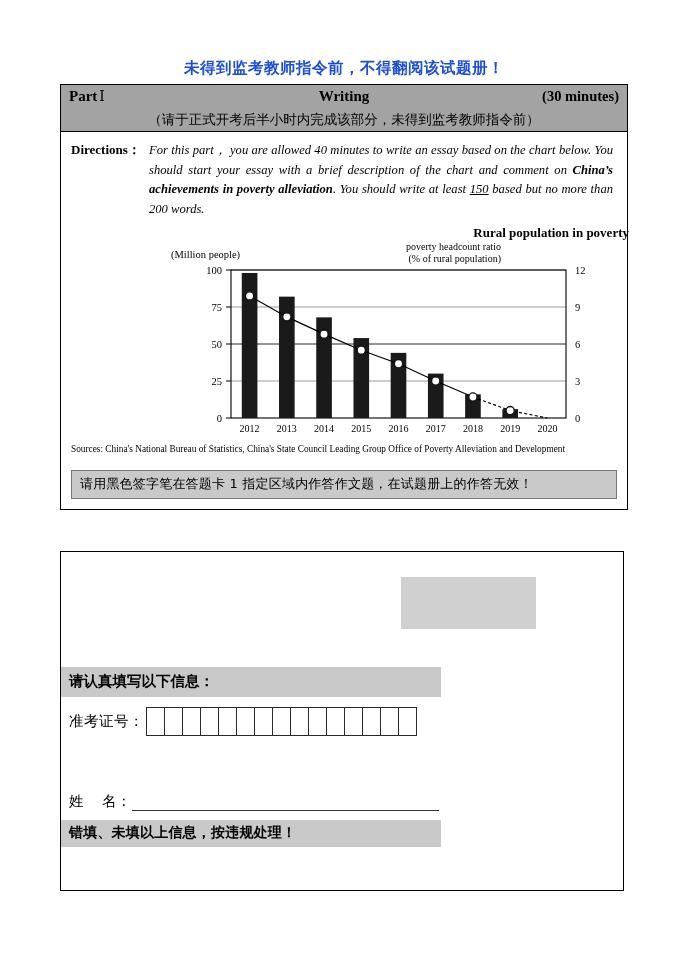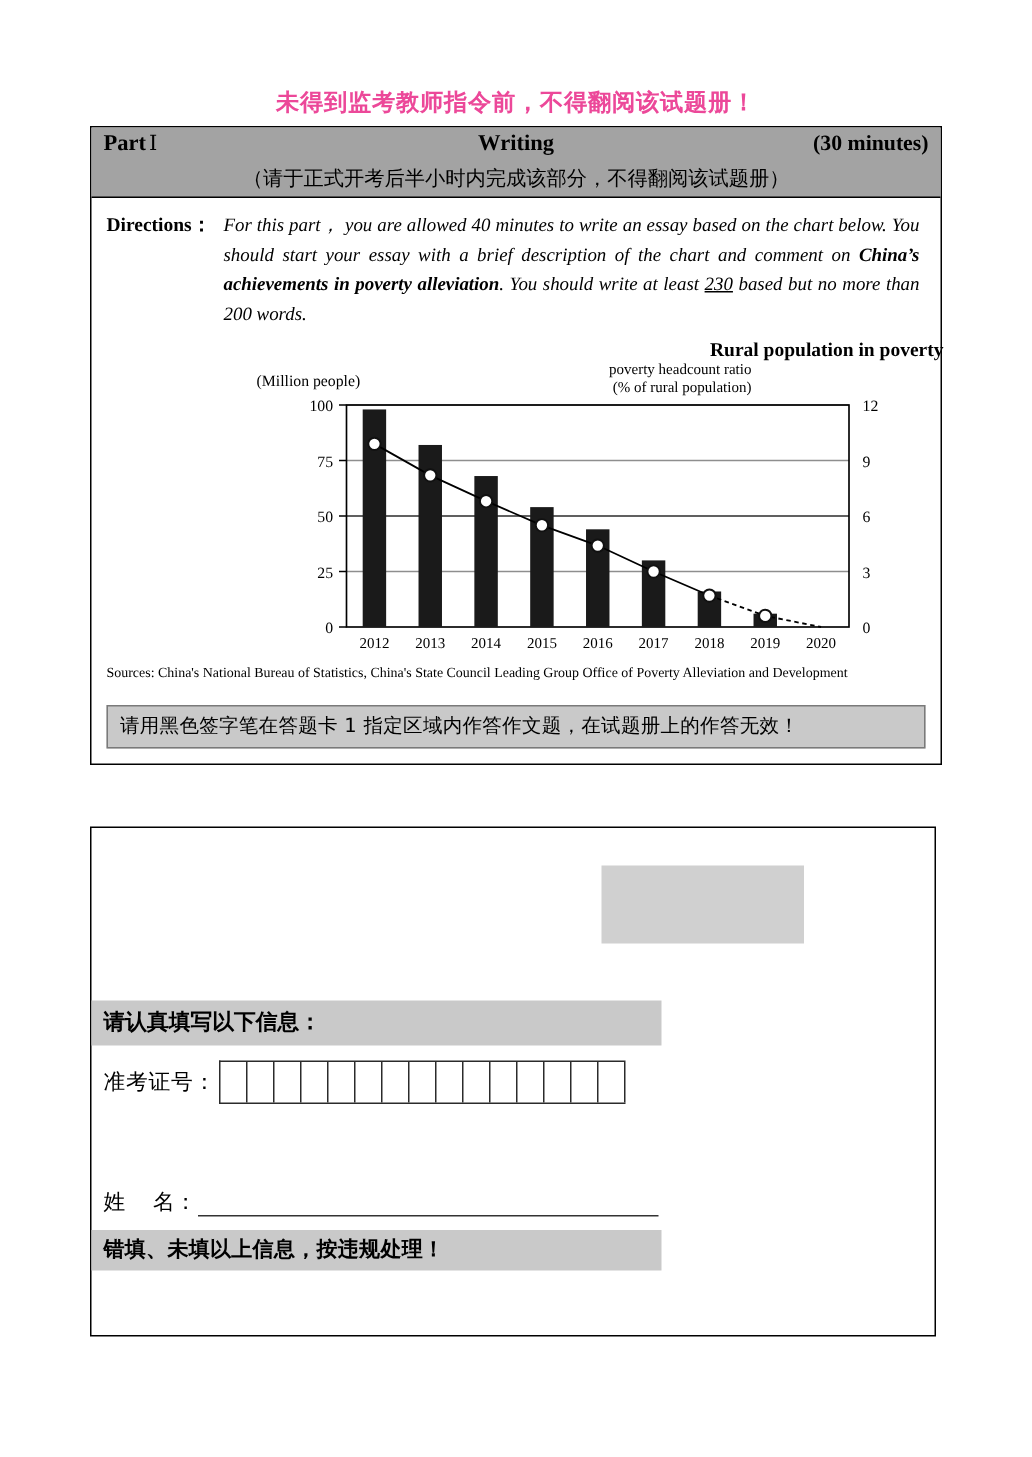--- a/index.html
+++ b/index.html
@@ -24,21 +24,21 @@
   
   .top-banner {
     position: absolute;
     left: 60px; top: 58px;
     width: 568px;
     text-align: center;
     font-family: "DejaVu Sans", "Liberation Sans", sans-serif;
     font-weight: bold;
     font-size: 15.5px;
     letter-spacing: 0.5px;
-    color: #ec4899;
+    color: #1d4ed8;
   }
 
   
   .exam-block {
     position: absolute;
     left: 60px; top: 84px;
     width: 568px;
     border: 1px solid #000;
     box-sizing: border-box;
     background: #fff;
@@ -260,29 +260,29 @@
   <div class="top-banner">未得到监考教师指令前，不得翻阅该试题册！</div>
 
   <div class="exam-block">
 
     <div class="part-header">
       <div class="part-row">
         <span class="part-left"><span>Part</span><span class="roman">Ⅰ</span></span>
         <div class="part-center">Writing</div>
         <span class="part-right">(30 minutes)</span>
       </div>
-      <div class="part-sub">（请于正式开考后半小时内完成该部分，不得翻阅该试题册）</div>
+      <div class="part-sub">（请于正式开考后半小时内完成该部分，未得到监考教师指令前）</div>
     </div>
 
     <div class="directions">
       <span class="dir-label"><span>Directions</span><span class="dir-colon">：</span></span>
       <div class="dir-text">
         <span>For this part， you are allowed 40 minutes to write an essay based on the chart below.</span>
         <span>You should start your essay with a brief description of the chart and comment on</span>
-        <b>China’s achievements in poverty alleviation</b><span>. You should write at least </span><u>230</u><span> based but</span>
+        <b>China’s achievements in poverty alleviation</b><span>. You should write at least </span><u>150</u><span> based but</span>
         <span>no more than 200 words.</span>
       </div>
     </div>
 
     <div class="chart-wrap">
       <div class="chart-title">Rural population in poverty</div>
       <div class="axis-label-left">(Million people)</div>
       <div class="axis-label-right">
         <div>poverty headcount ratio</div>
         <div>(% of rural population)</div>

